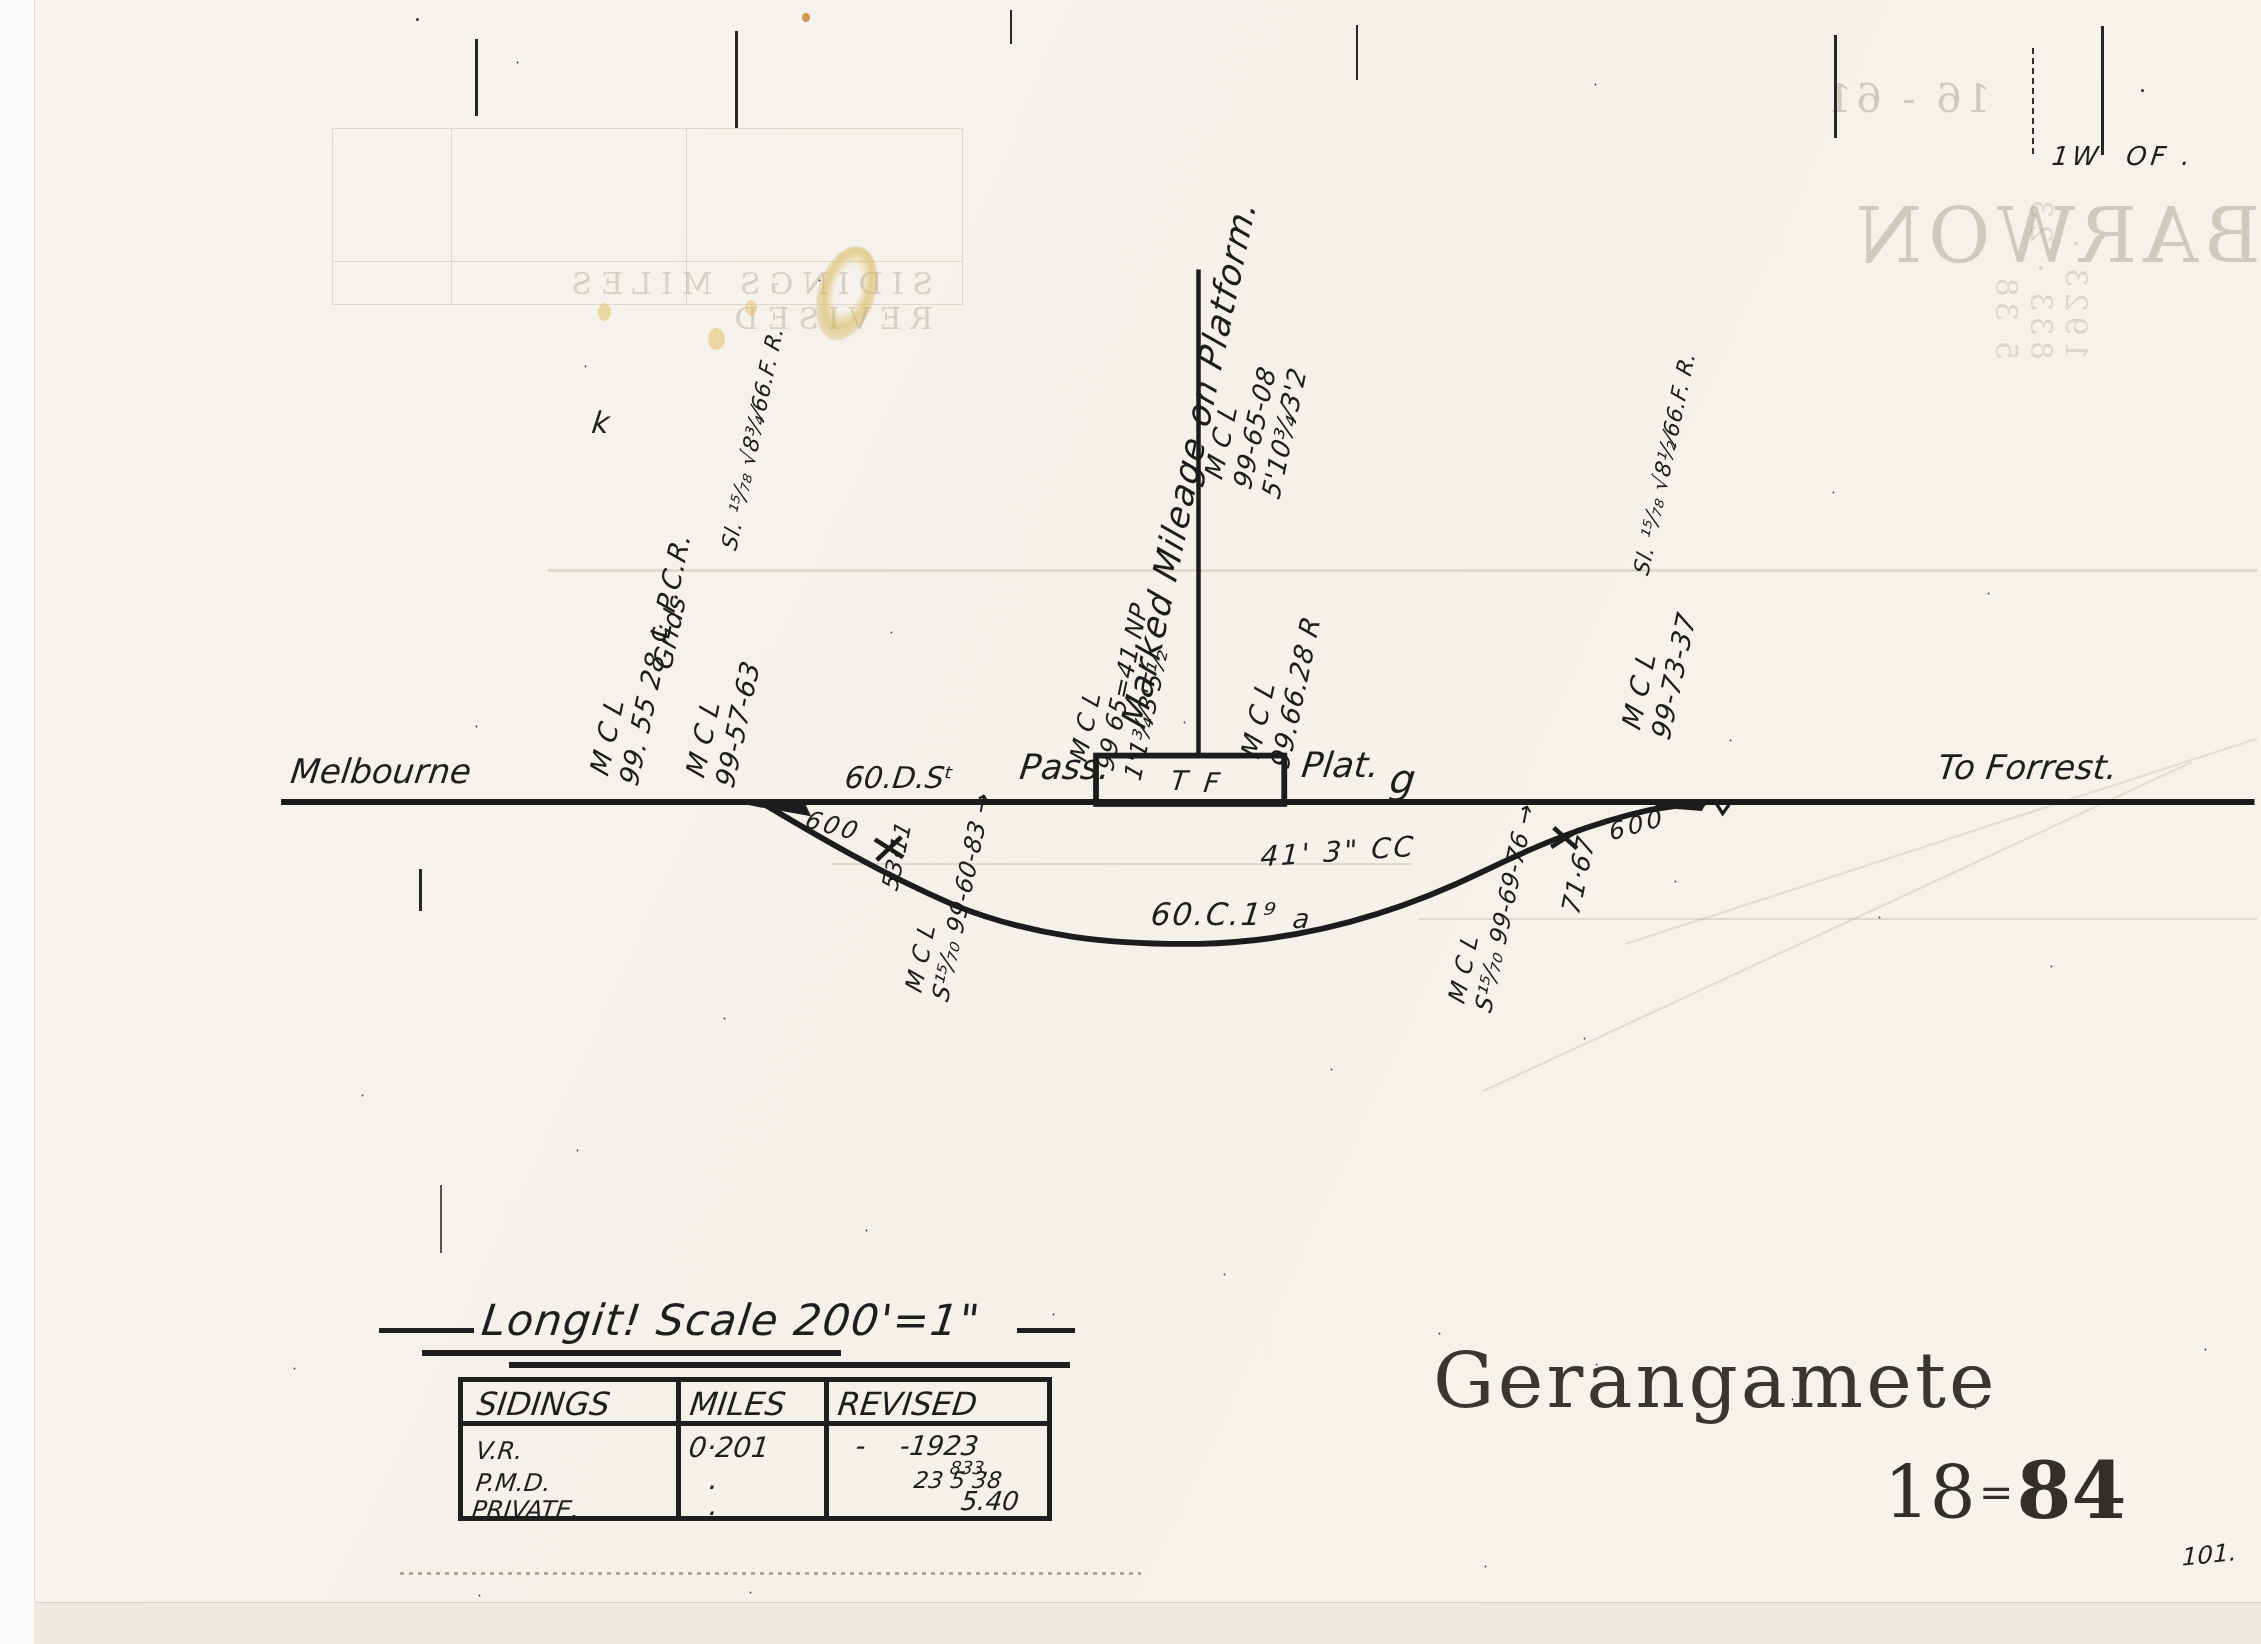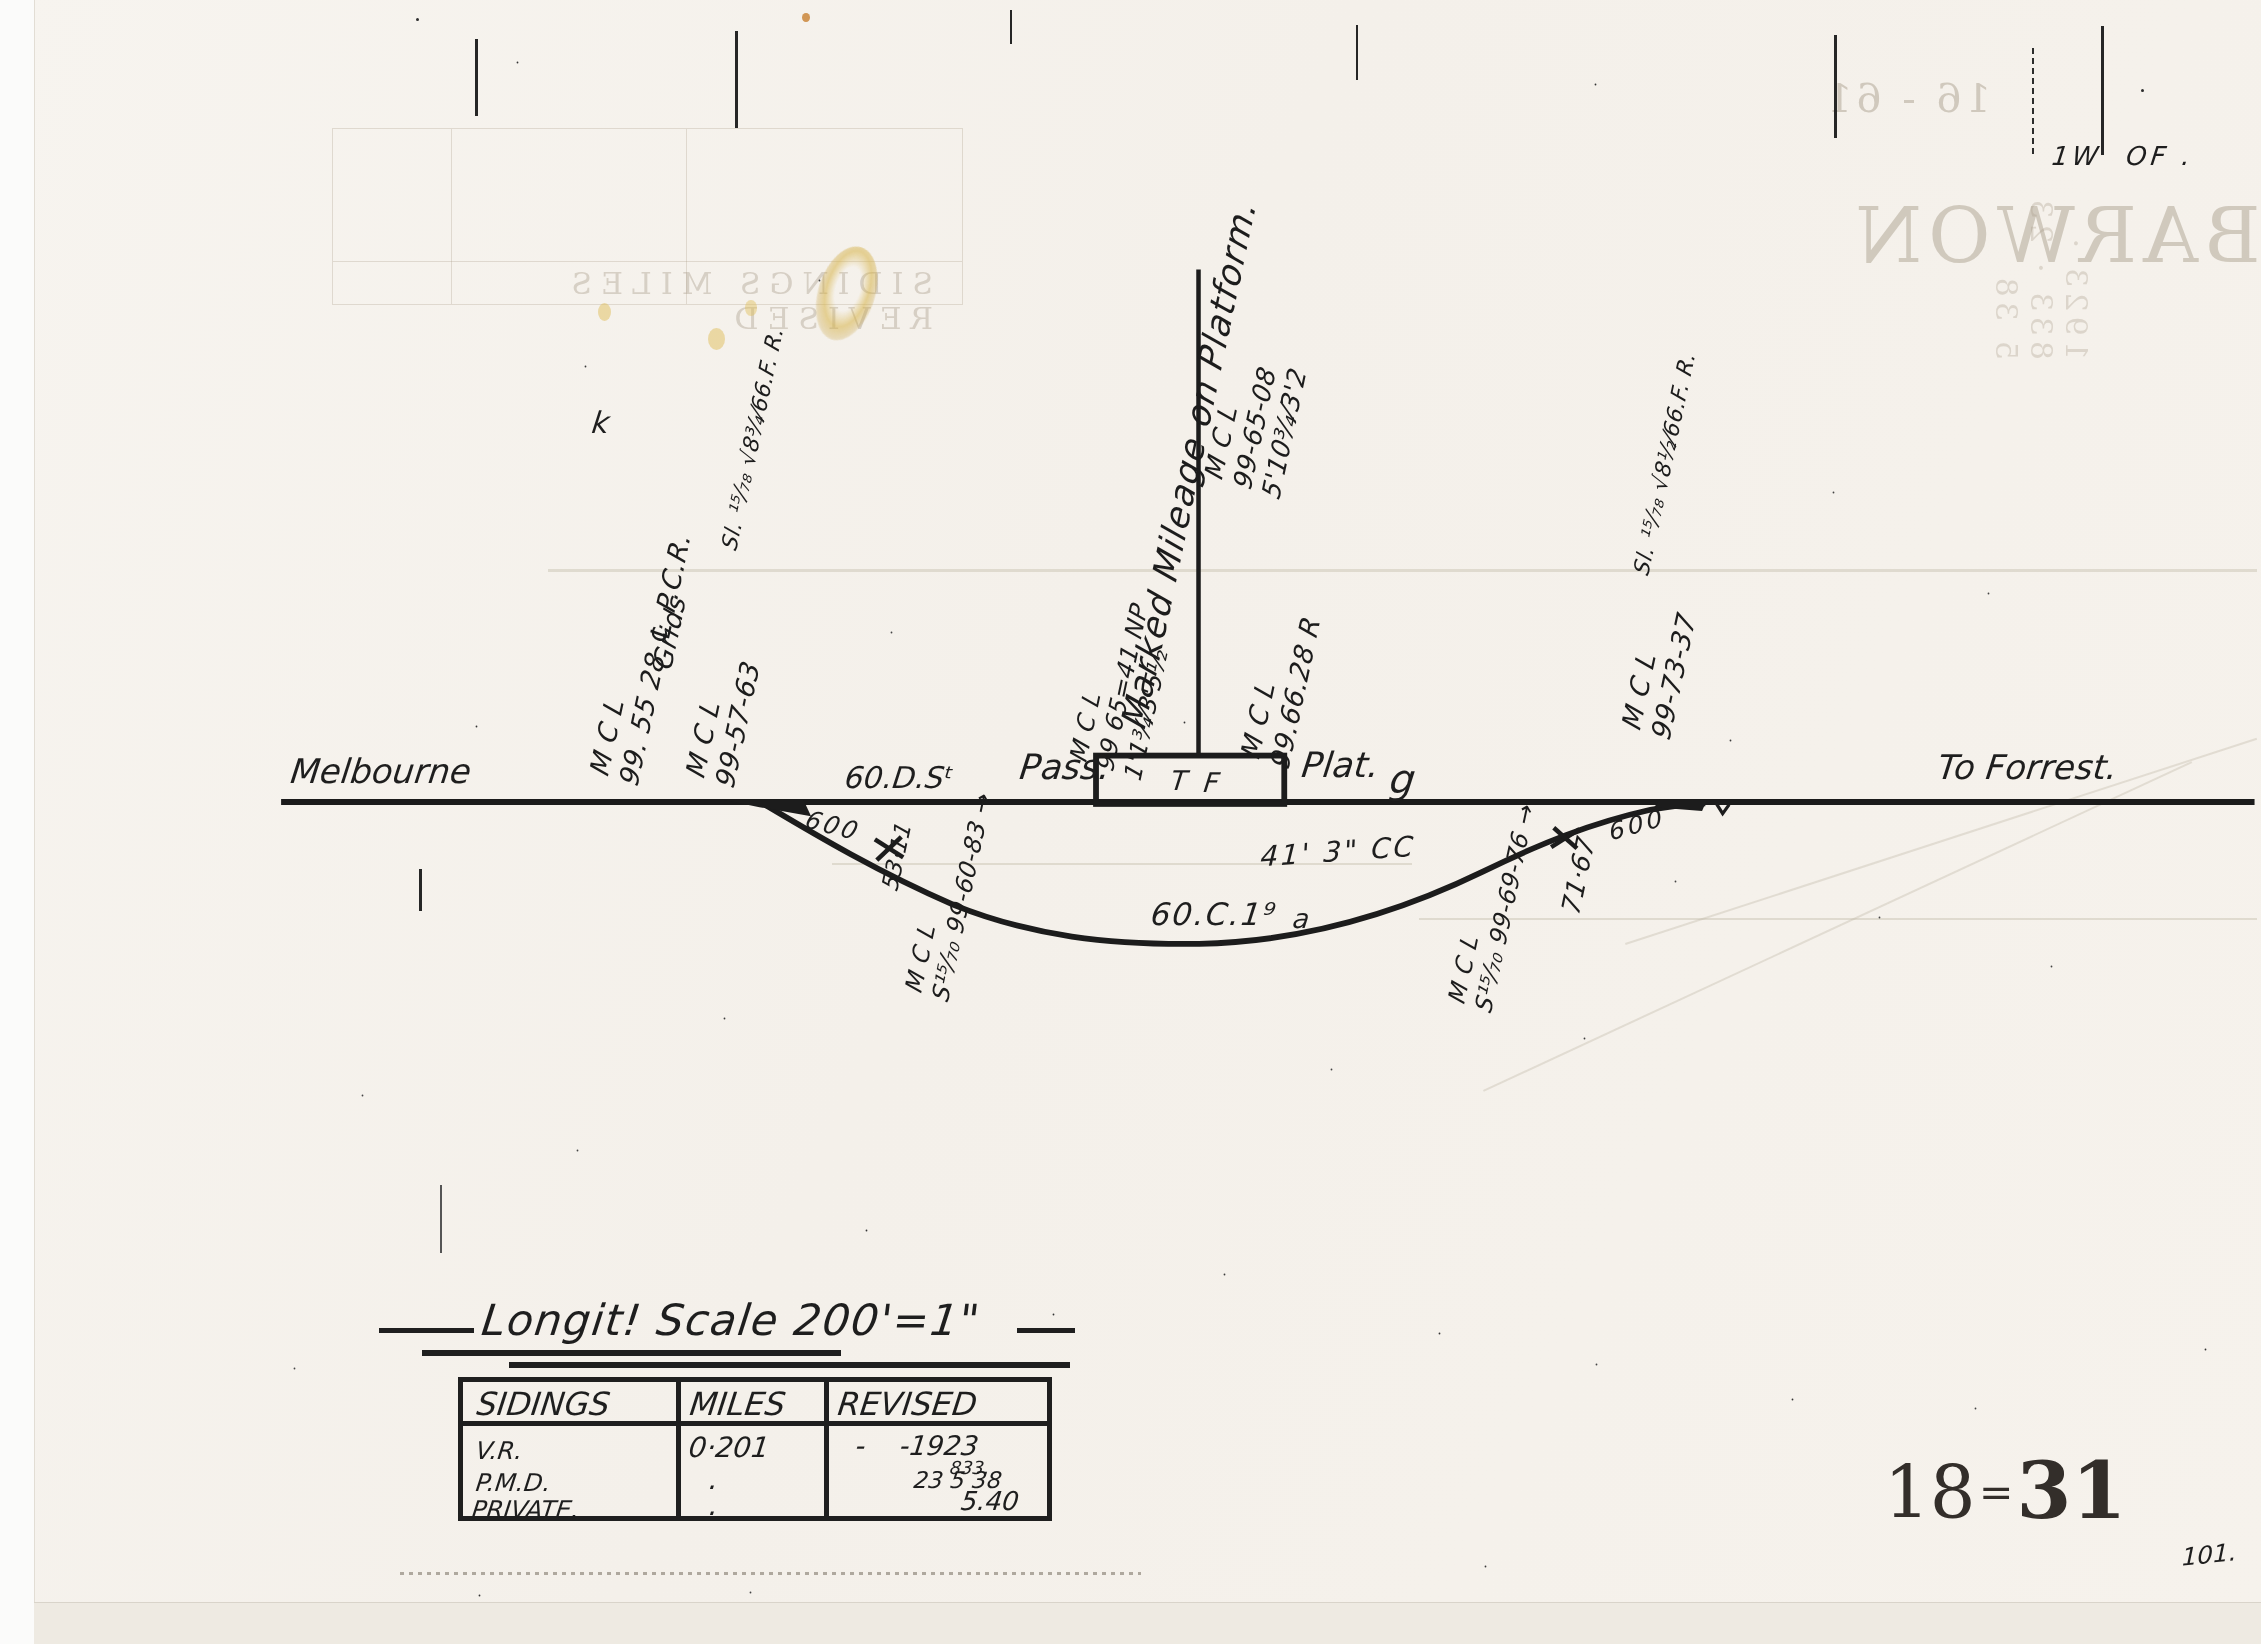--- a/index.html
+++ b/index.html
@@ -158,24 +158,25 @@
 
     <div class="hand" style="left:13px;top:86px;font-size:24.5px;">P.M.D.</div>
     <div class="hand" style="left:244px;top:89px;font-size:28px;">·</div>
     <div class="hand" style="left:451px;top:85px;font-size:23px;">23 5 38</div>
 
     <div class="hand" style="left:9px;top:113px;font-size:24.5px;">PRIVATE.</div>
     <div class="hand" style="left:244px;top:115px;font-size:28px;">·</div>
     <div class="hand" style="left:498px;top:104px;font-size:26px;">5.40</div>
   </div>
 
+  <div class="abs serif" style="left:1433px;top:1336px;font-size:77px;letter-spacing:3.2px;color:#3a3531;font-family:'DejaVu Serif',serif;">Gerangamete</div>
   <div class="abs" style="left:1884px;top:1444px;font-family:'DejaVu Serif',serif;color:#332e2a;">
     <span style="font-size:72px;">18</span>
     <span style="font-size:41px;vertical-align:11.6px;">=</span>
-    <span style="font-size:79px;font-weight:bold;">31</span>
+    <span style="font-size:79px;font-weight:bold;">84</span>
   </div>
 
   <div class="hand" style="left:2052px;top:141px;font-size:26px;letter-spacing:3.9px;">1W  OF .</div>
   <div class="hand" style="left:2182px;top:1540px;font-size:24.5px;transform:skewX(-7deg) rotate(-6deg);">101.</div>
 
   <div class="specks"></div>
 </div>
 
 
 </body></html>

